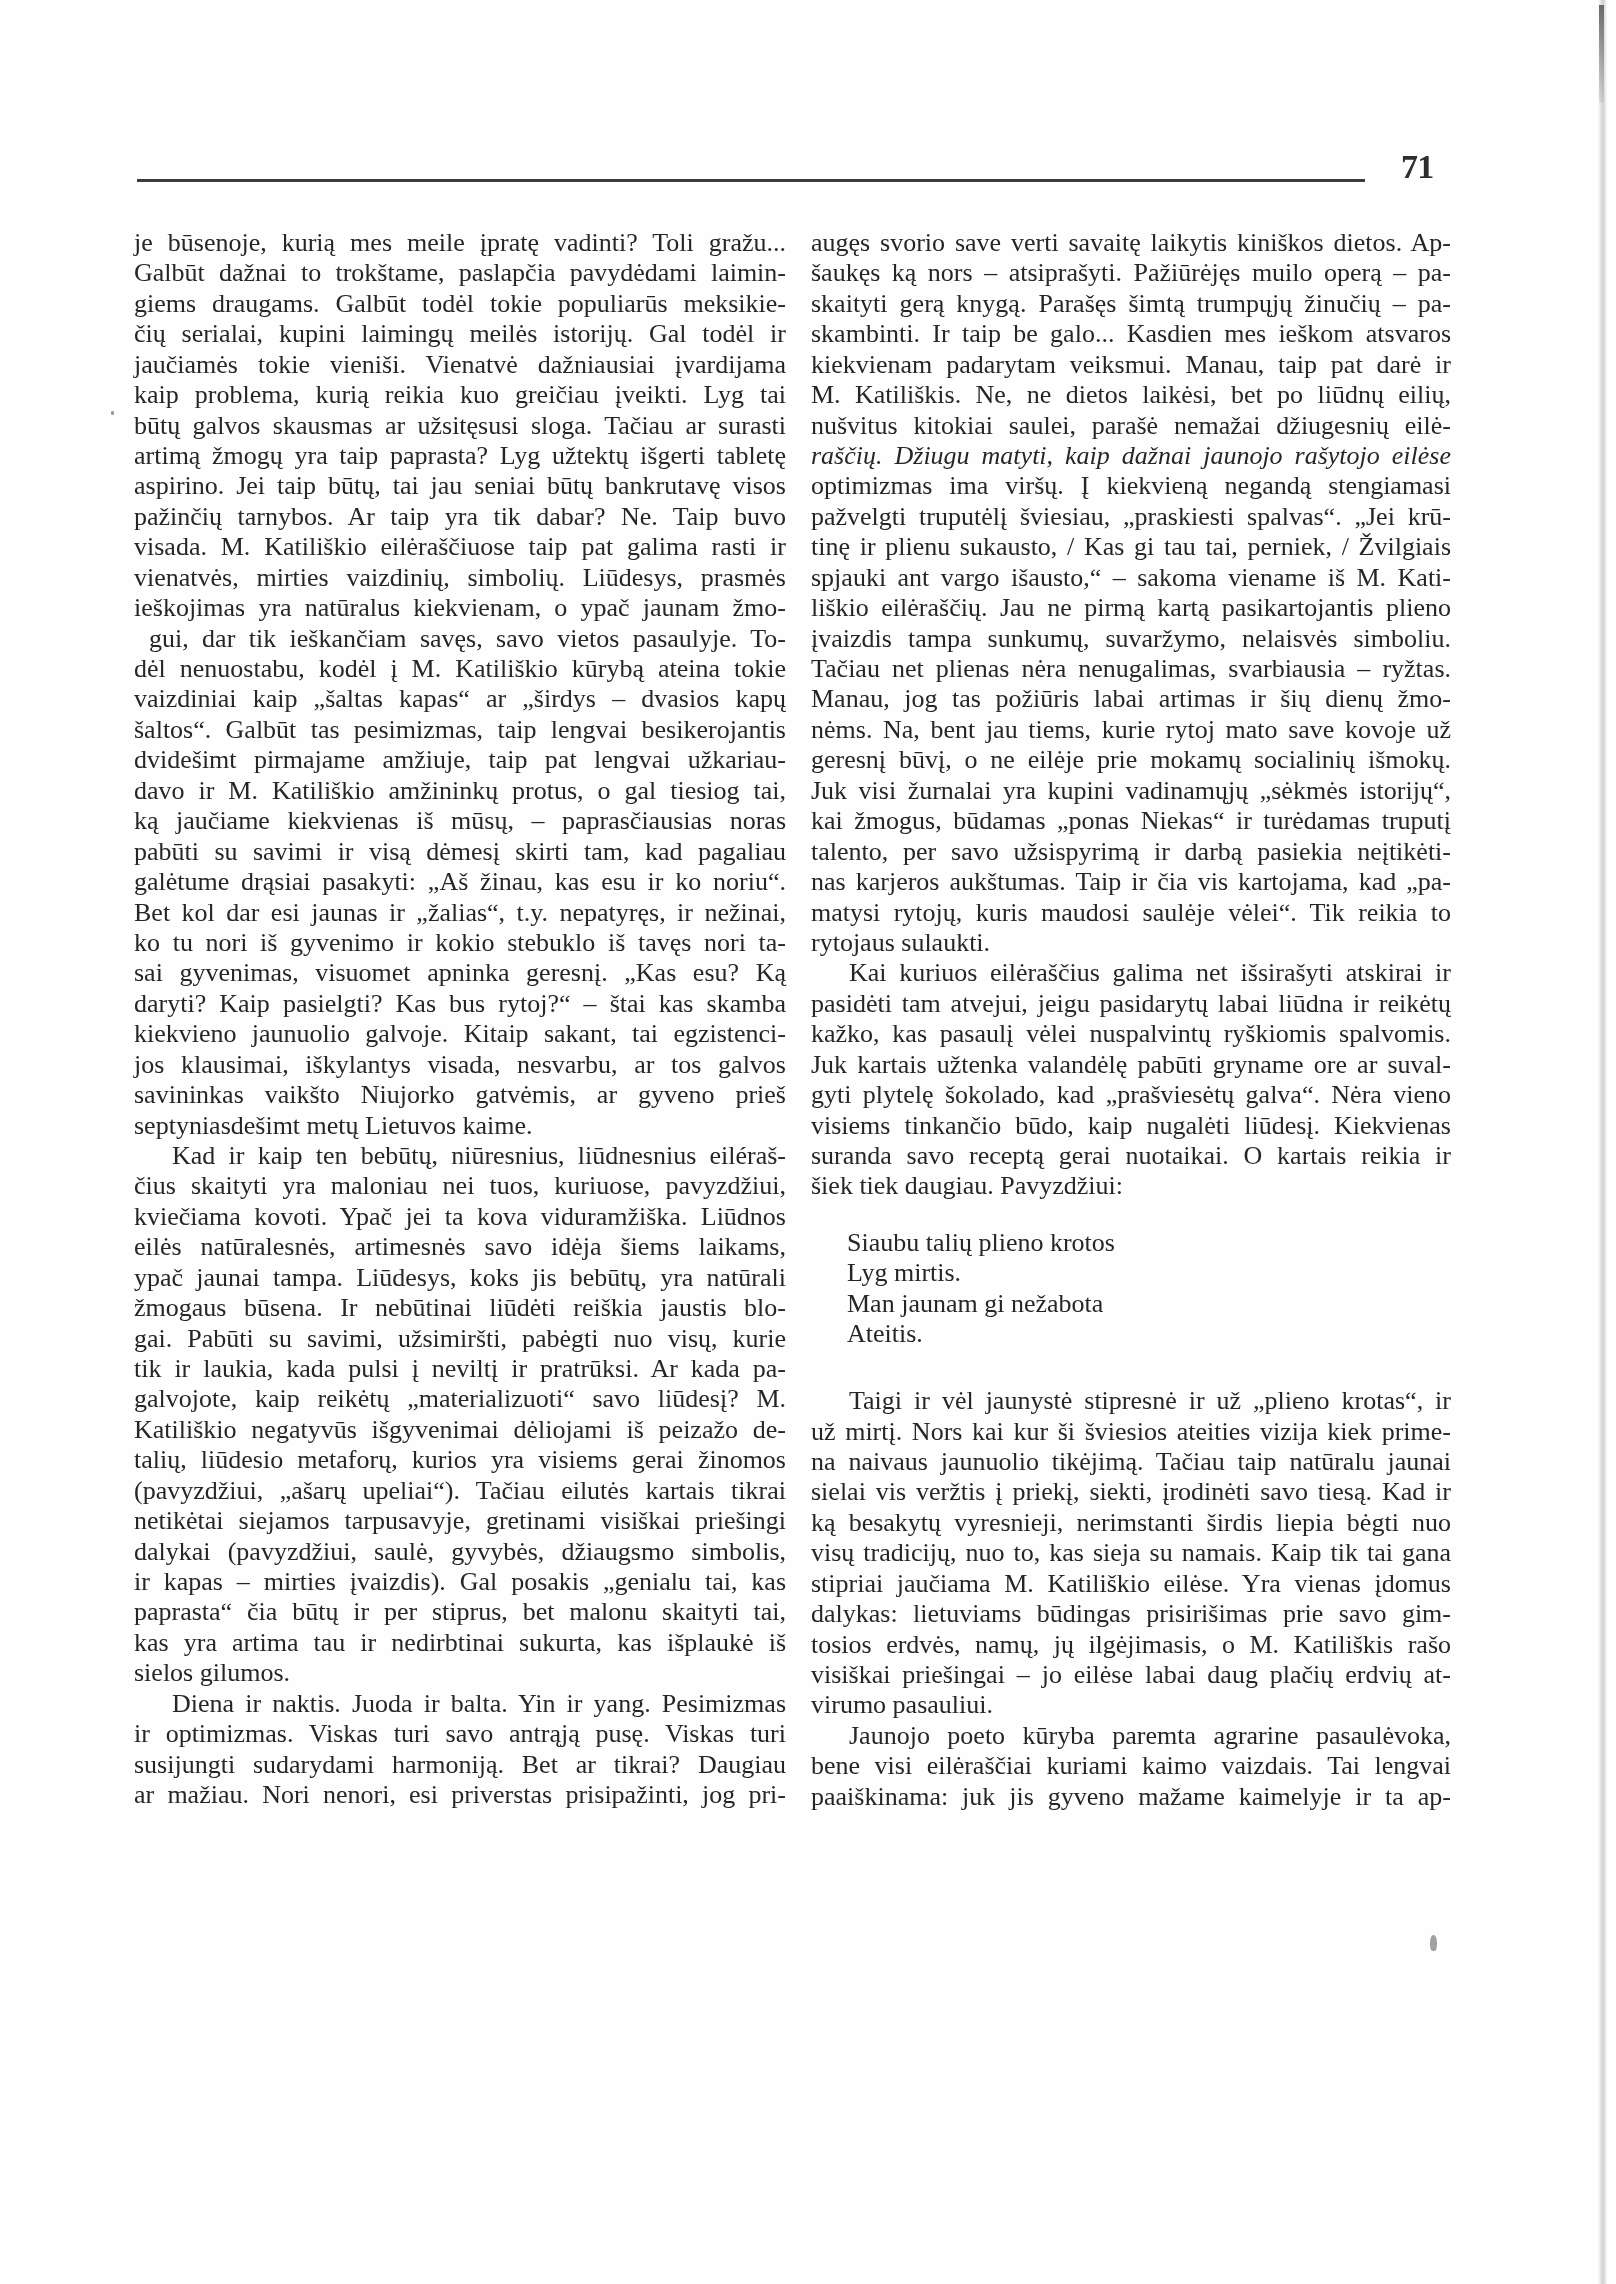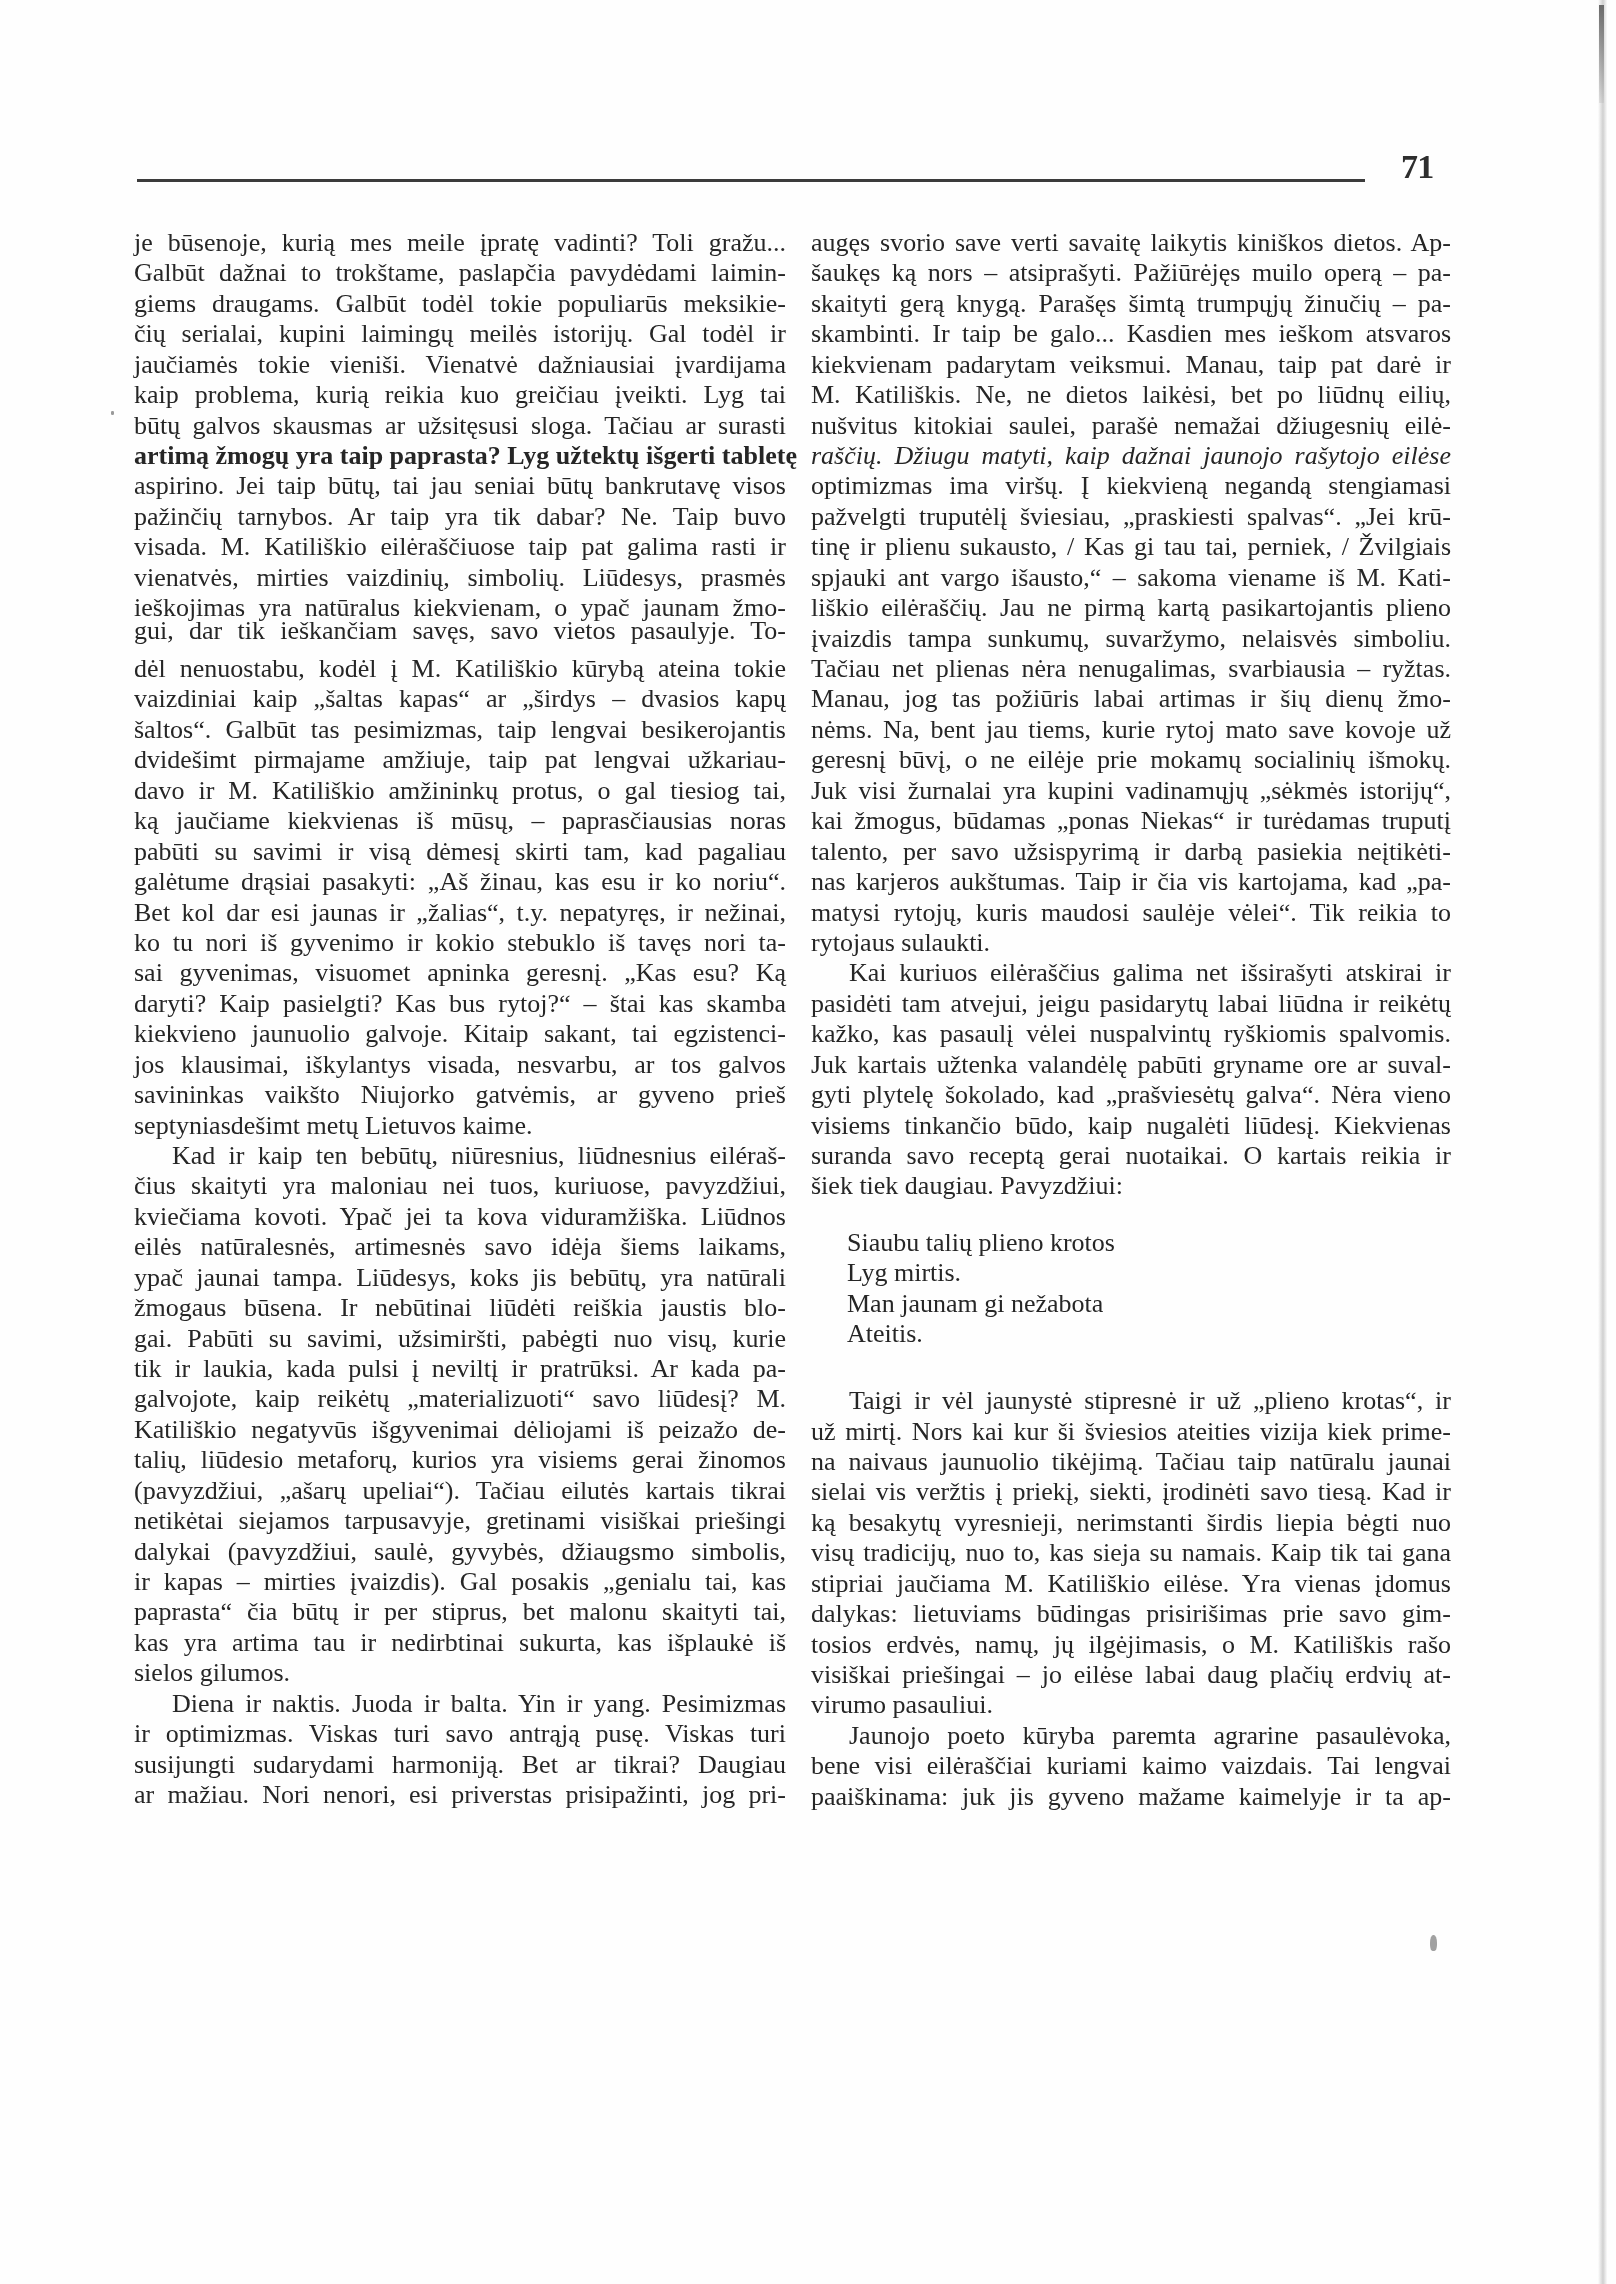--- a/index.html
+++ b/index.html
@@ -38,27 +38,27 @@
   <div class="page-number">71</div>
 
   <div class="column col-left" id="col-left">
       <div class="line" style="top: 0px;">je būsenoje, kurią mes meile įpratę vadinti? Toli gražu...</div>
       <div class="line" style="top: 30px;">Galbūt dažnai to trokštame, paslapčia pavydėdami laimin-</div>
       <div class="line" style="top: 61px;">giems draugams. Galbūt todėl tokie populiarūs meksikie-</div>
       <div class="line" style="top: 91px;">čių serialai, kupini laimingų meilės istorijų. Gal todėl ir</div>
       <div class="line" style="top: 122px;">jaučiamės tokie vieniši. Vienatvė dažniausiai įvardijama</div>
       <div class="line" style="top: 152px;">kaip problema, kurią reikia kuo greičiau įveikti. Lyg tai</div>
       <div class="line" style="top: 183px;">būtų galvos skausmas ar užsitęsusi sloga. Tačiau ar surasti</div>
-      <div class="line" style="top: 213px; font-weight: bold;">artimą žmogų yra taip paprasta? Lyg užtektų išgerti tabletę</div>
+      <div class="line" style="top: 213px;">artimą žmogų yra taip paprasta? Lyg užtektų išgerti tabletę</div>
       <div class="line" style="top: 243px;">aspirino. Jei taip būtų, tai jau seniai būtų bankrutavę visos</div>
       <div class="line" style="top: 274px;">pažinčių tarnybos. Ar taip yra tik dabar? Ne. Taip buvo</div>
       <div class="line" style="top: 304px;">visada. M. Katiliškio eilėraščiuose taip pat galima rasti ir</div>
       <div class="line" style="top: 335px;">vienatvės, mirties vaizdinių, simbolių. Liūdesys, prasmės</div>
       <div class="line" style="top: 365px;">ieškojimas yra natūralus kiekvienam, o ypač jaunam žmo-</div>
-      <div class="line" style="top: 388px;">gui, dar tik ieškančiam savęs, savo vietos pasaulyje. To-</div>
+      <div class="line" style="top: 396px; margin-left: 15px;">gui, dar tik ieškančiam savęs, savo vietos pasaulyje. To-</div>
       <div class="line" style="top: 426px;">dėl nenuostabu, kodėl į M. Katiliškio kūrybą ateina tokie</div>
       <div class="line" style="top: 456px;">vaizdiniai kaip „šaltas kapas“ ar „širdys – dvasios kapų</div>
       <div class="line" style="top: 487px;">šaltos“. Galbūt tas pesimizmas, taip lengvai besikerojantis</div>
       <div class="line" style="top: 517px;">dvidešimt pirmajame amžiuje, taip pat lengvai užkariau-</div>
       <div class="line" style="top: 548px;">davo ir M. Katiliškio amžininkų protus, o gal tiesiog tai,</div>
       <div class="line" style="top: 578px;">ką jaučiame kiekvienas iš mūsų, – paprasčiausias noras</div>
       <div class="line" style="top: 609px;">pabūti su savimi ir visą dėmesį skirti tam, kad pagaliau</div>
       <div class="line" style="top: 639px;">galėtume drąsiai pasakyti: „Aš žinau, kas esu ir ko noriu“.</div>
       <div class="line" style="top: 670px;">Bet kol dar esi jaunas ir „žalias“, t.y. nepatyręs, ir nežinai,</div>
       <div class="line" style="top: 700px;">ko tu nori iš gyvenimo ir kokio stebuklo iš tavęs nori ta-</div>

